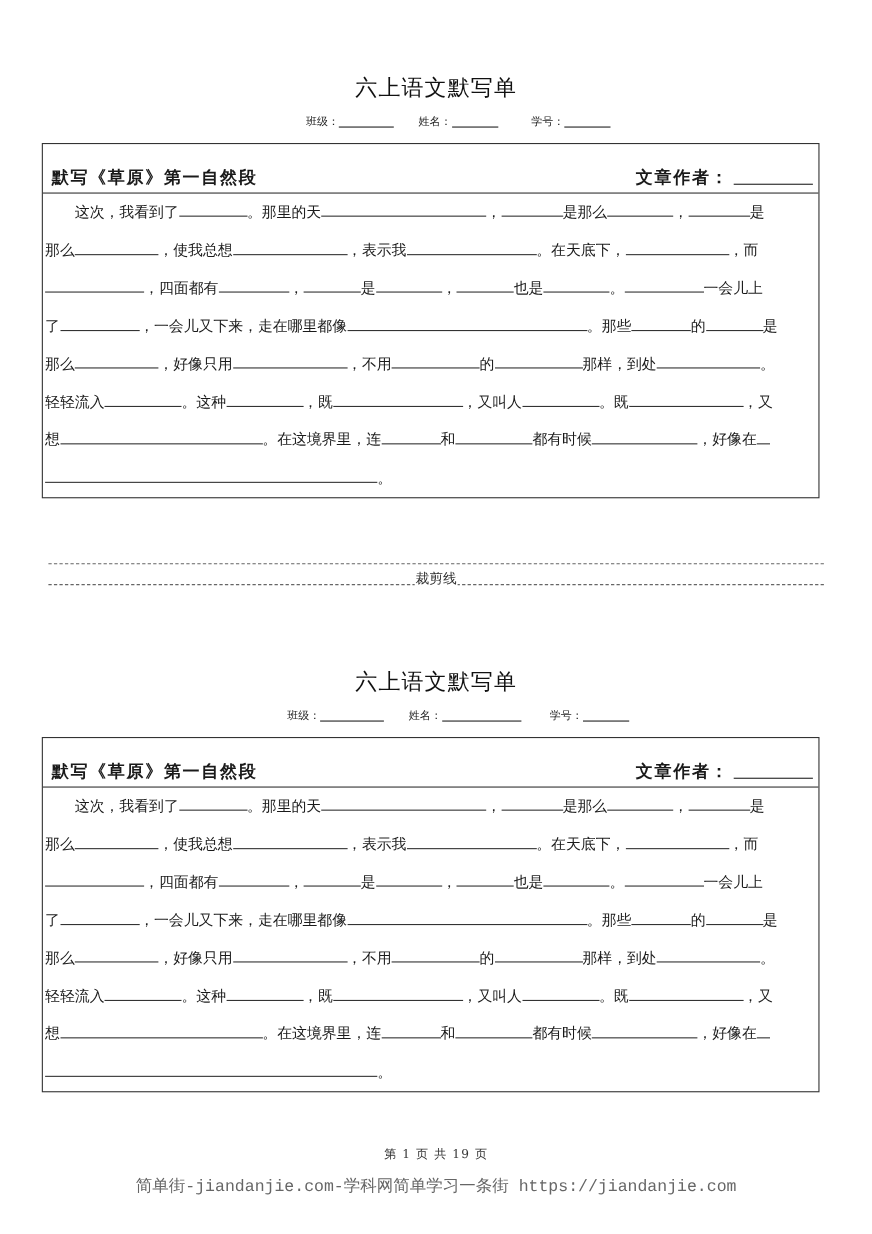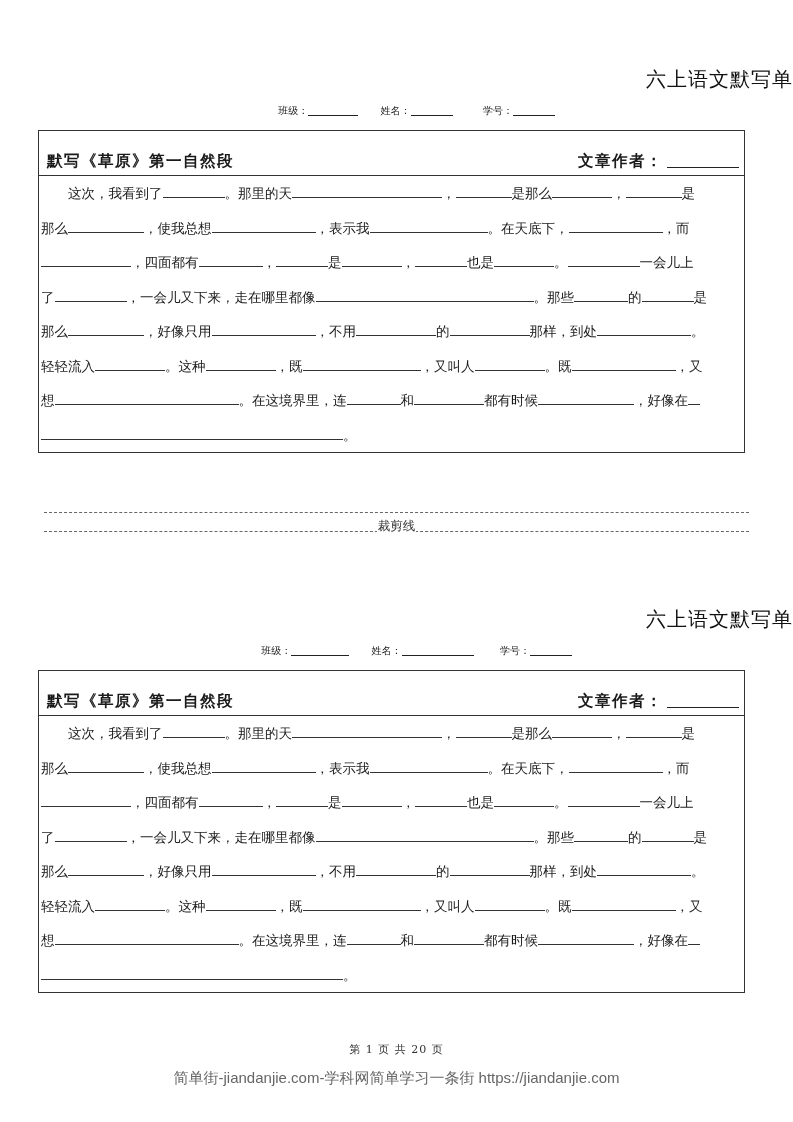--- a/index.html
+++ b/index.html
@@ -2,21 +2,21 @@
 <html><head>
 <meta charset="utf-8">
 <style>
   html, body { margin: 0; padding: 0; background: #ffffff; }
   body {
     width: 793px; height: 1122px; position: relative; overflow: hidden;
     font-family: "DejaVu Serif", "Liberation Serif", serif; color: #1a1a1a;
   }
   .sheet { position: absolute; left: 0; width: 793px; }
   .title {
-    position: absolute; left: 0; width: 793px; text-align: right;
+    position: absolute; left: 0; width: 793px; text-align: center;
     font-size: 20px; letter-spacing: 1px; color: #111;
   }
   .meta {
     position: absolute; left: 4px; width: 793px; text-align: center;
     font-size: 10px; color: #222; white-space: nowrap; padding-left: 16px;
   }
   .meta .field { display: inline-block; }
   .meta .blank { display: inline-block; border-bottom: 1px solid #222; height: 13px; vertical-align: -2px; }
   .box {
     position: absolute; left: 38px; width: 707px;
@@ -42,21 +42,21 @@
   .cutlabel {
     position: absolute; left: 0; width: 793px; text-align: center; font-size: 12.5px; color: #333;
   }
   .cutlabel span { background: #fff; padding: 0 1px; }
   .pagenum {
     position: absolute; left: 0; width: 793px; top: 1042px; text-align: center;
     font-size: 11px; color: #333; letter-spacing: 1px;
   }
   .watermark {
     position: absolute; left: 0; width: 793px; top: 1069px; text-align: center;
-    font-family: Liberation Sans, sans-serif; font-size: 15px; color: #666;
+    font-family: Liberation Mono, monospace; font-size: 15px; color: #666;
   }
 </style>
 </head>
 <body>
 
 <div class="sheet">
   <div class="title" style="top:66px;">六上语文默写单</div>
   <div class="meta" style="top:102px;">
     <span class="field">
       <span>班级：</span><span class="blank" style="width:50px;"></span>
@@ -156,14 +156,14 @@
       <div class="line">
         <span>想</span><span class="gap" style="width:184px"></span><span>。在这境界里，连</span><span class="gap" style="width:54px"></span><span>和</span><span class="gap" style="width:70px"></span><span>都有时候</span><span class="gap" style="width:96px"></span><span>，好像在</span><span class="gap" style="width:12px"></span>
       </div>
       <div class="line">
         <span class="gap" style="width:302px"></span><span>。</span>
       </div>
     </div>
   </div>
 </div>
 
-<div class="pagenum">第 1 页 共 20 页</div>
+<div class="pagenum">第 1 页 共 19 页</div>
 <div class="watermark">简单街-jiandanjie.com-学科网简单学习一条街 https://jiandanjie.com</div>
 
 </body></html>

